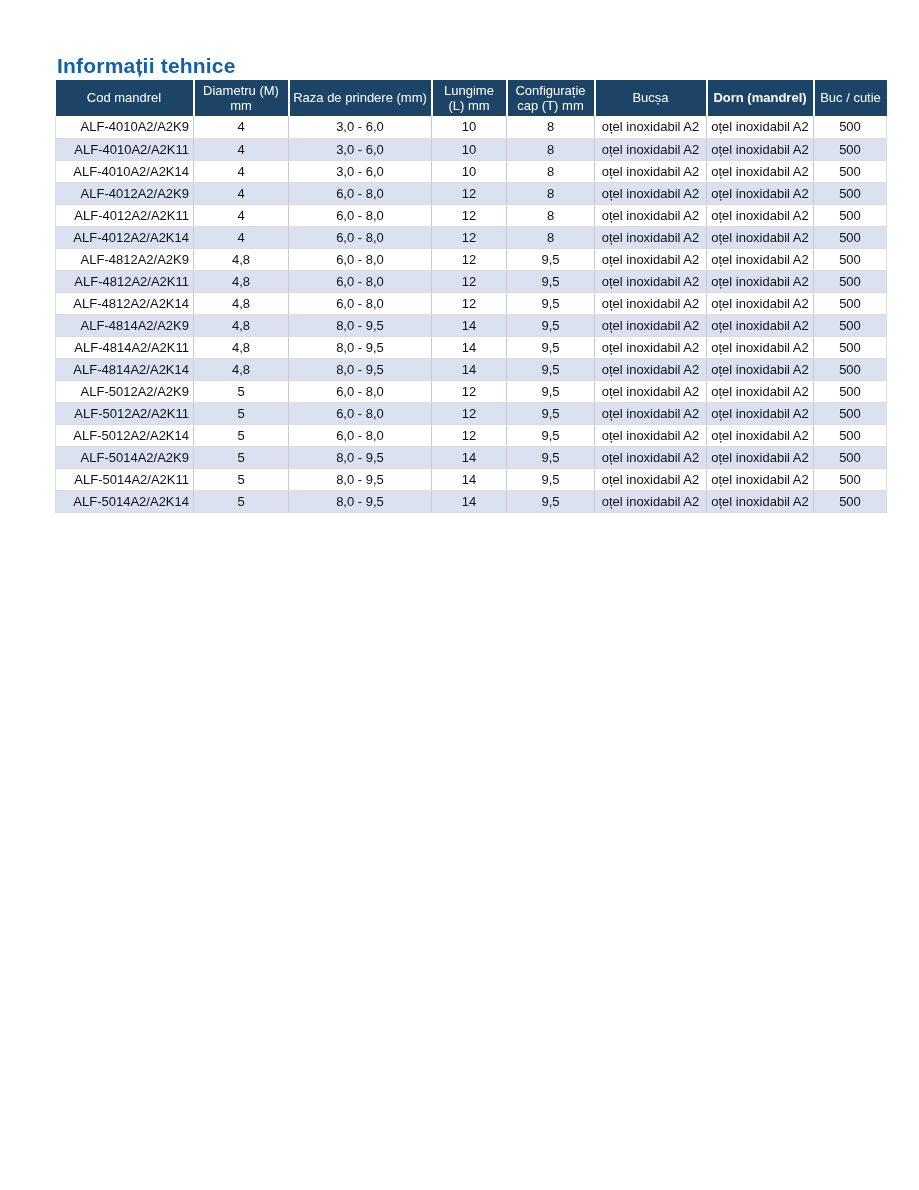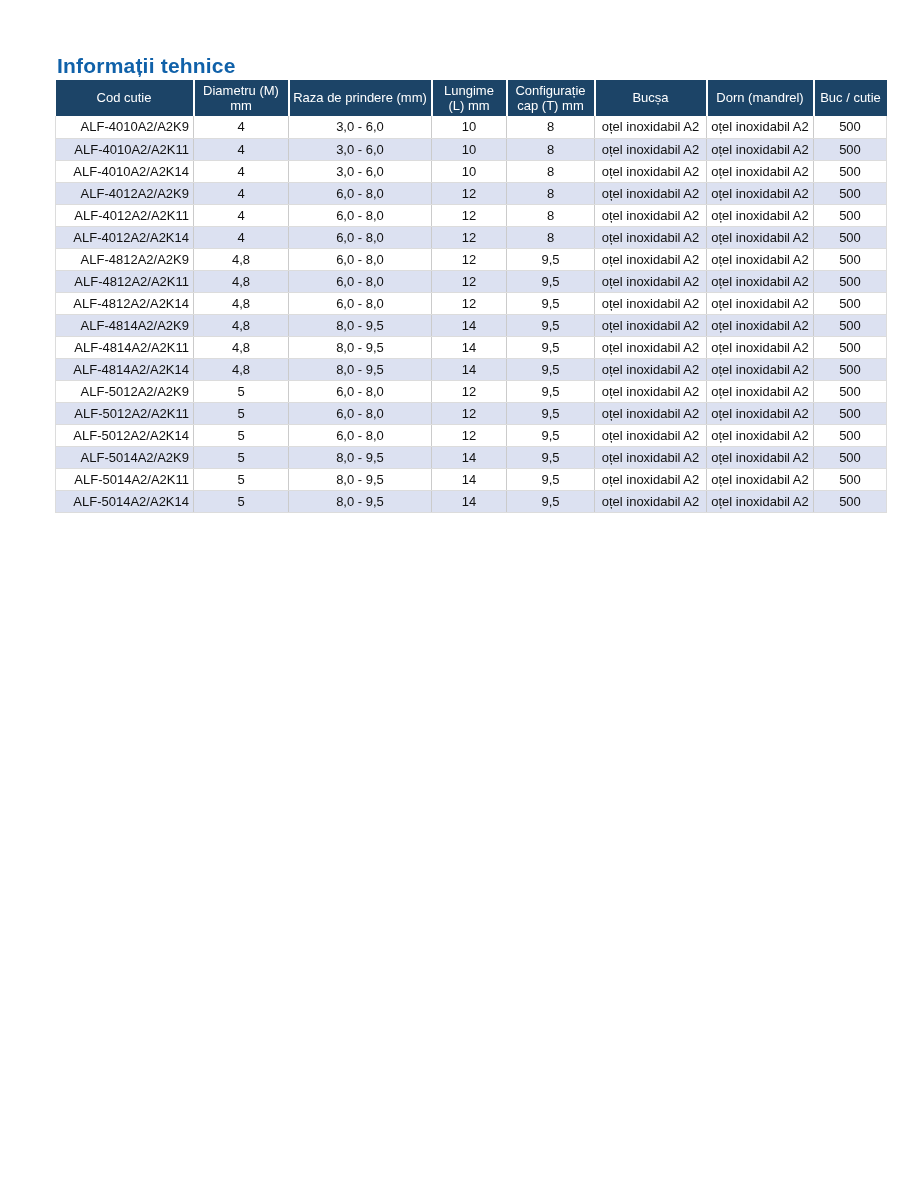--- a/index.html
+++ b/index.html
@@ -65,27 +65,27 @@
   table.tech tbody td.left { text-align: right; }
 </style>
 </head>
 <body>
 
 <div class="doc">
   <h1 class="title">Informații tehnice</h1>
   <table class="tech">
     <thead>
       <tr>
-          <th style="width: 138px;">Cod cutie</th>
+          <th style="width: 138px;">Cod mandrel</th>
           <th style="width: 95px;">Diametru (M) mm</th>
           <th style="width: 143px;">Raza de prindere (mm)</th>
           <th style="width: 75px;">Lungime (L) mm</th>
           <th style="width: 88px;">Configurație cap (T) mm</th>
           <th style="width: 112px;">Bucșa</th>
-          <th style="width: 107px;">Dorn (mandrel)</th>
+          <th style="width: 107px; font-weight: bold;">Dorn (mandrel)</th>
           <th style="width: 73px;">Buc / cutie</th>
         </tr>
     </thead>
     <tbody>
         <tr>
           <td class="left">ALF-4010A2/A2K9</td>
           <td>4</td>
           <td>3,0 - 6,0</td>
           <td>10</td>
           <td>8</td>

